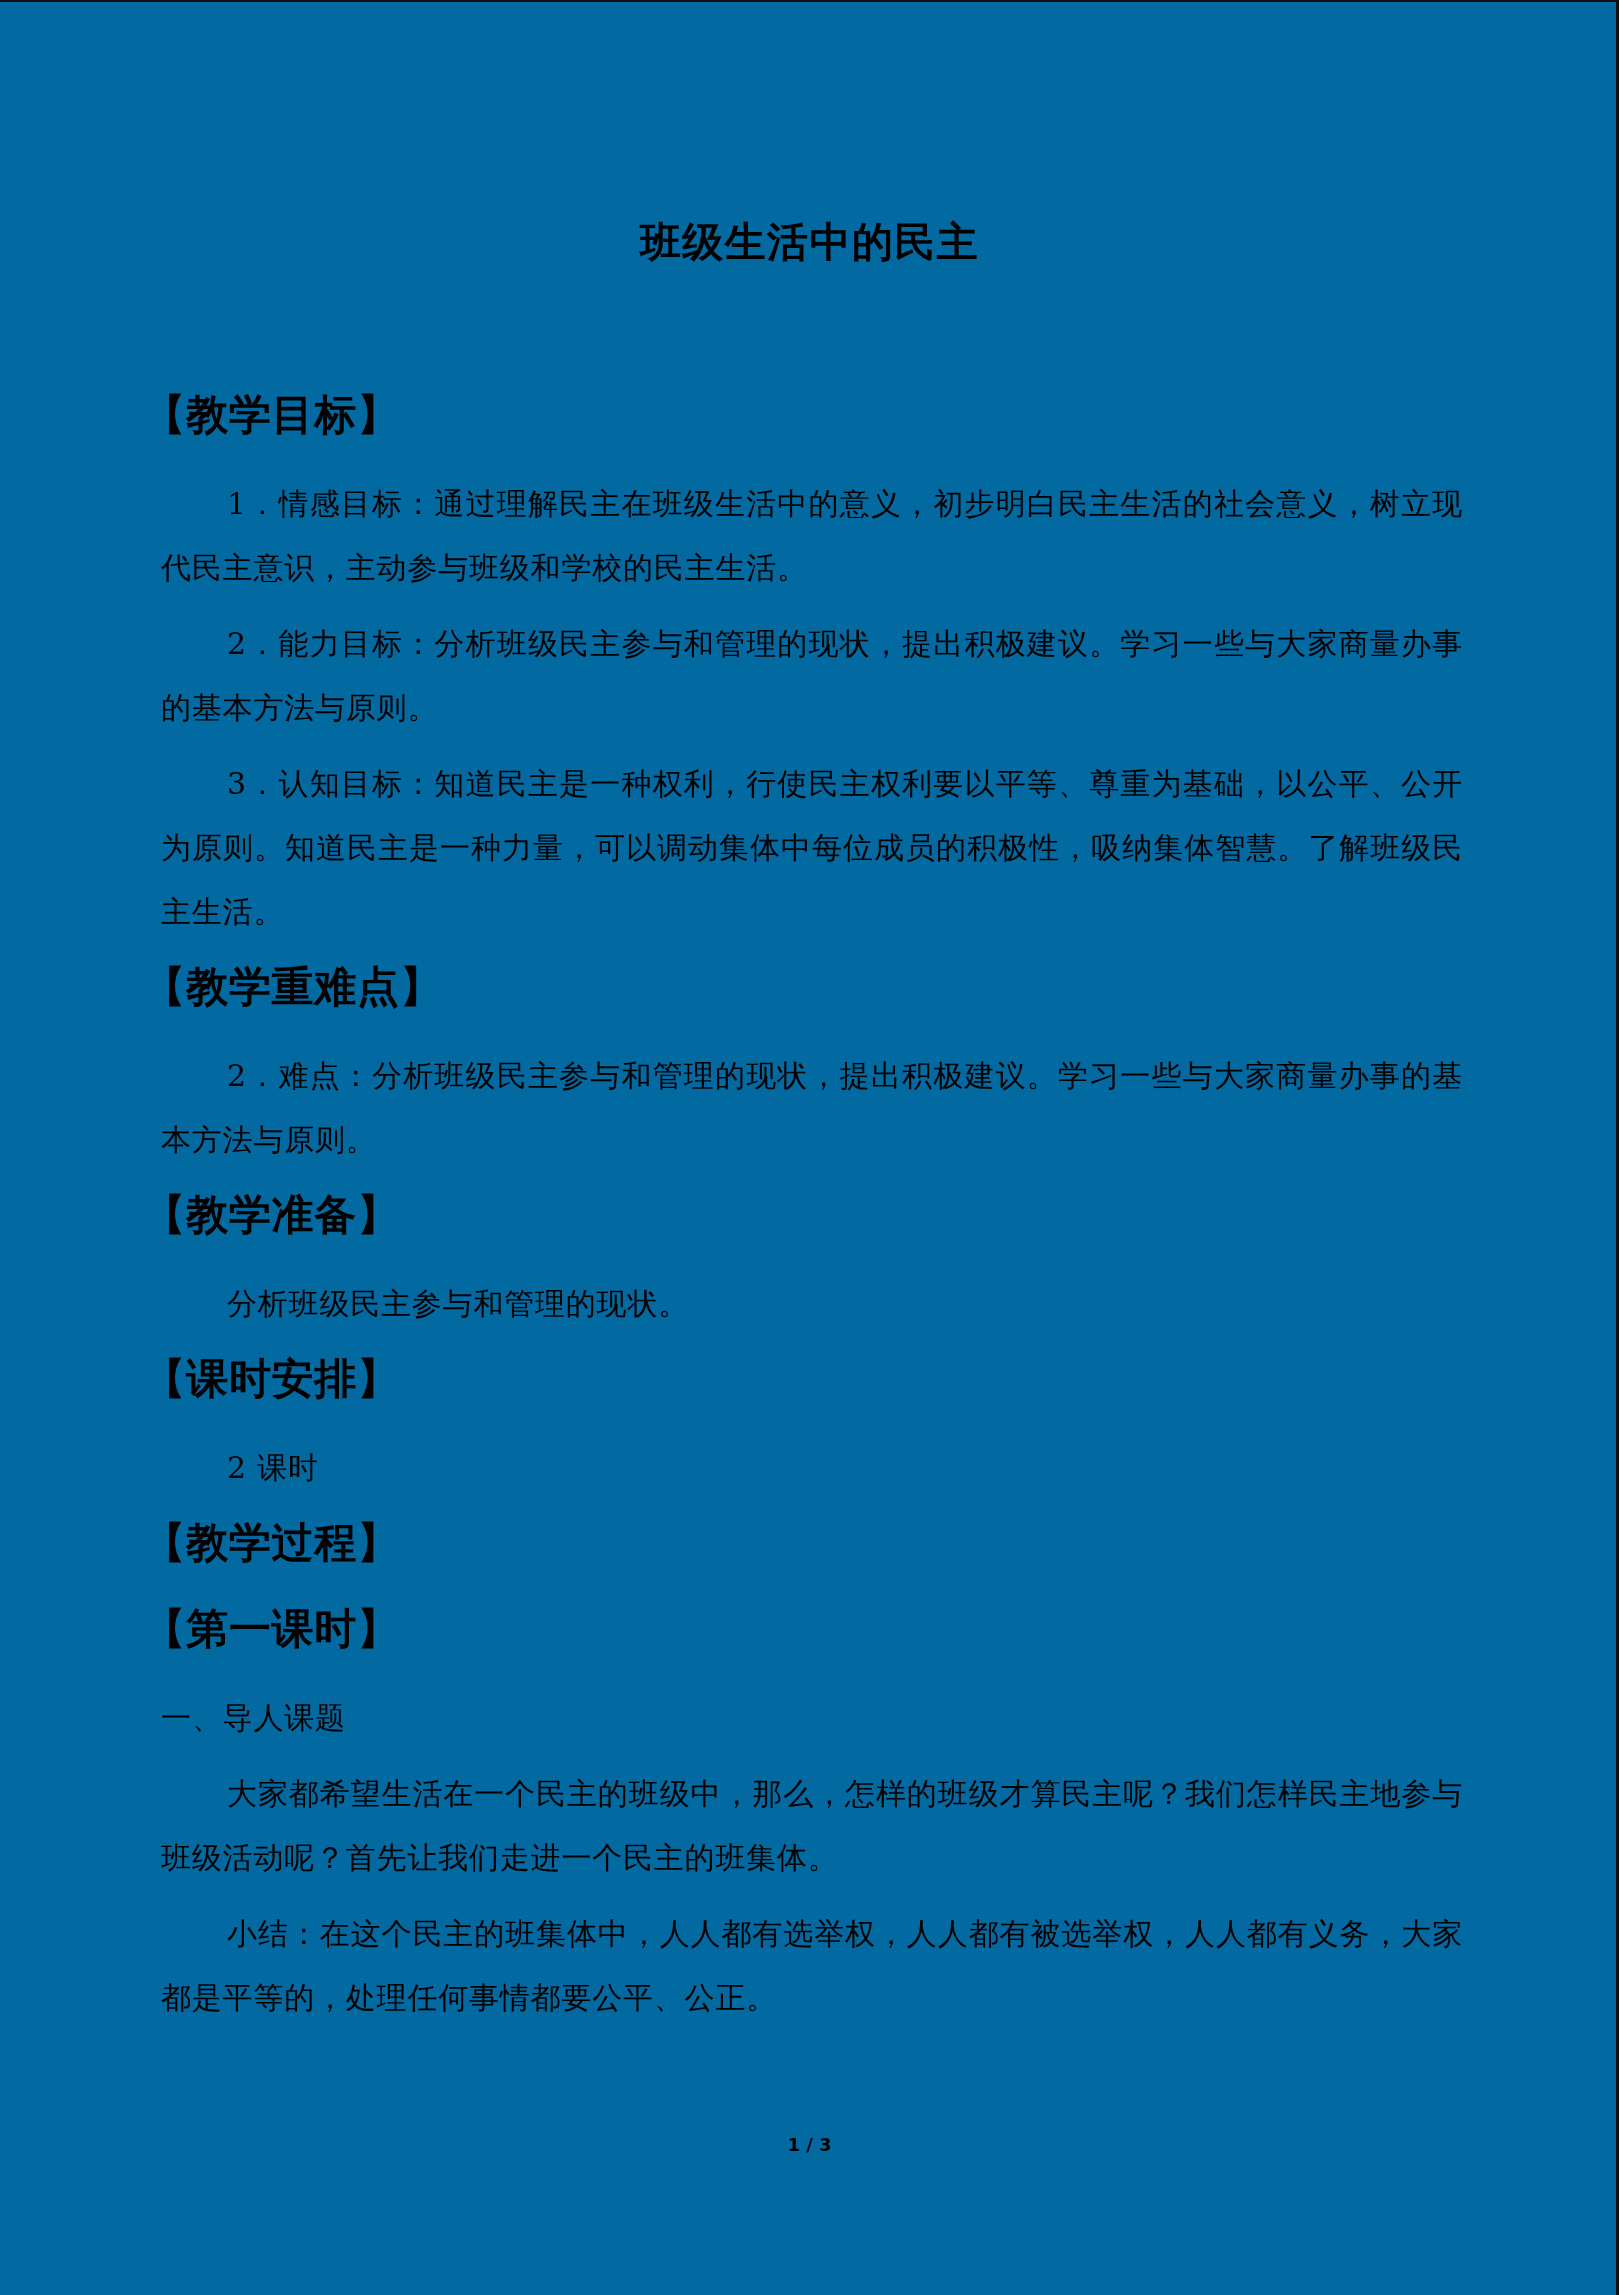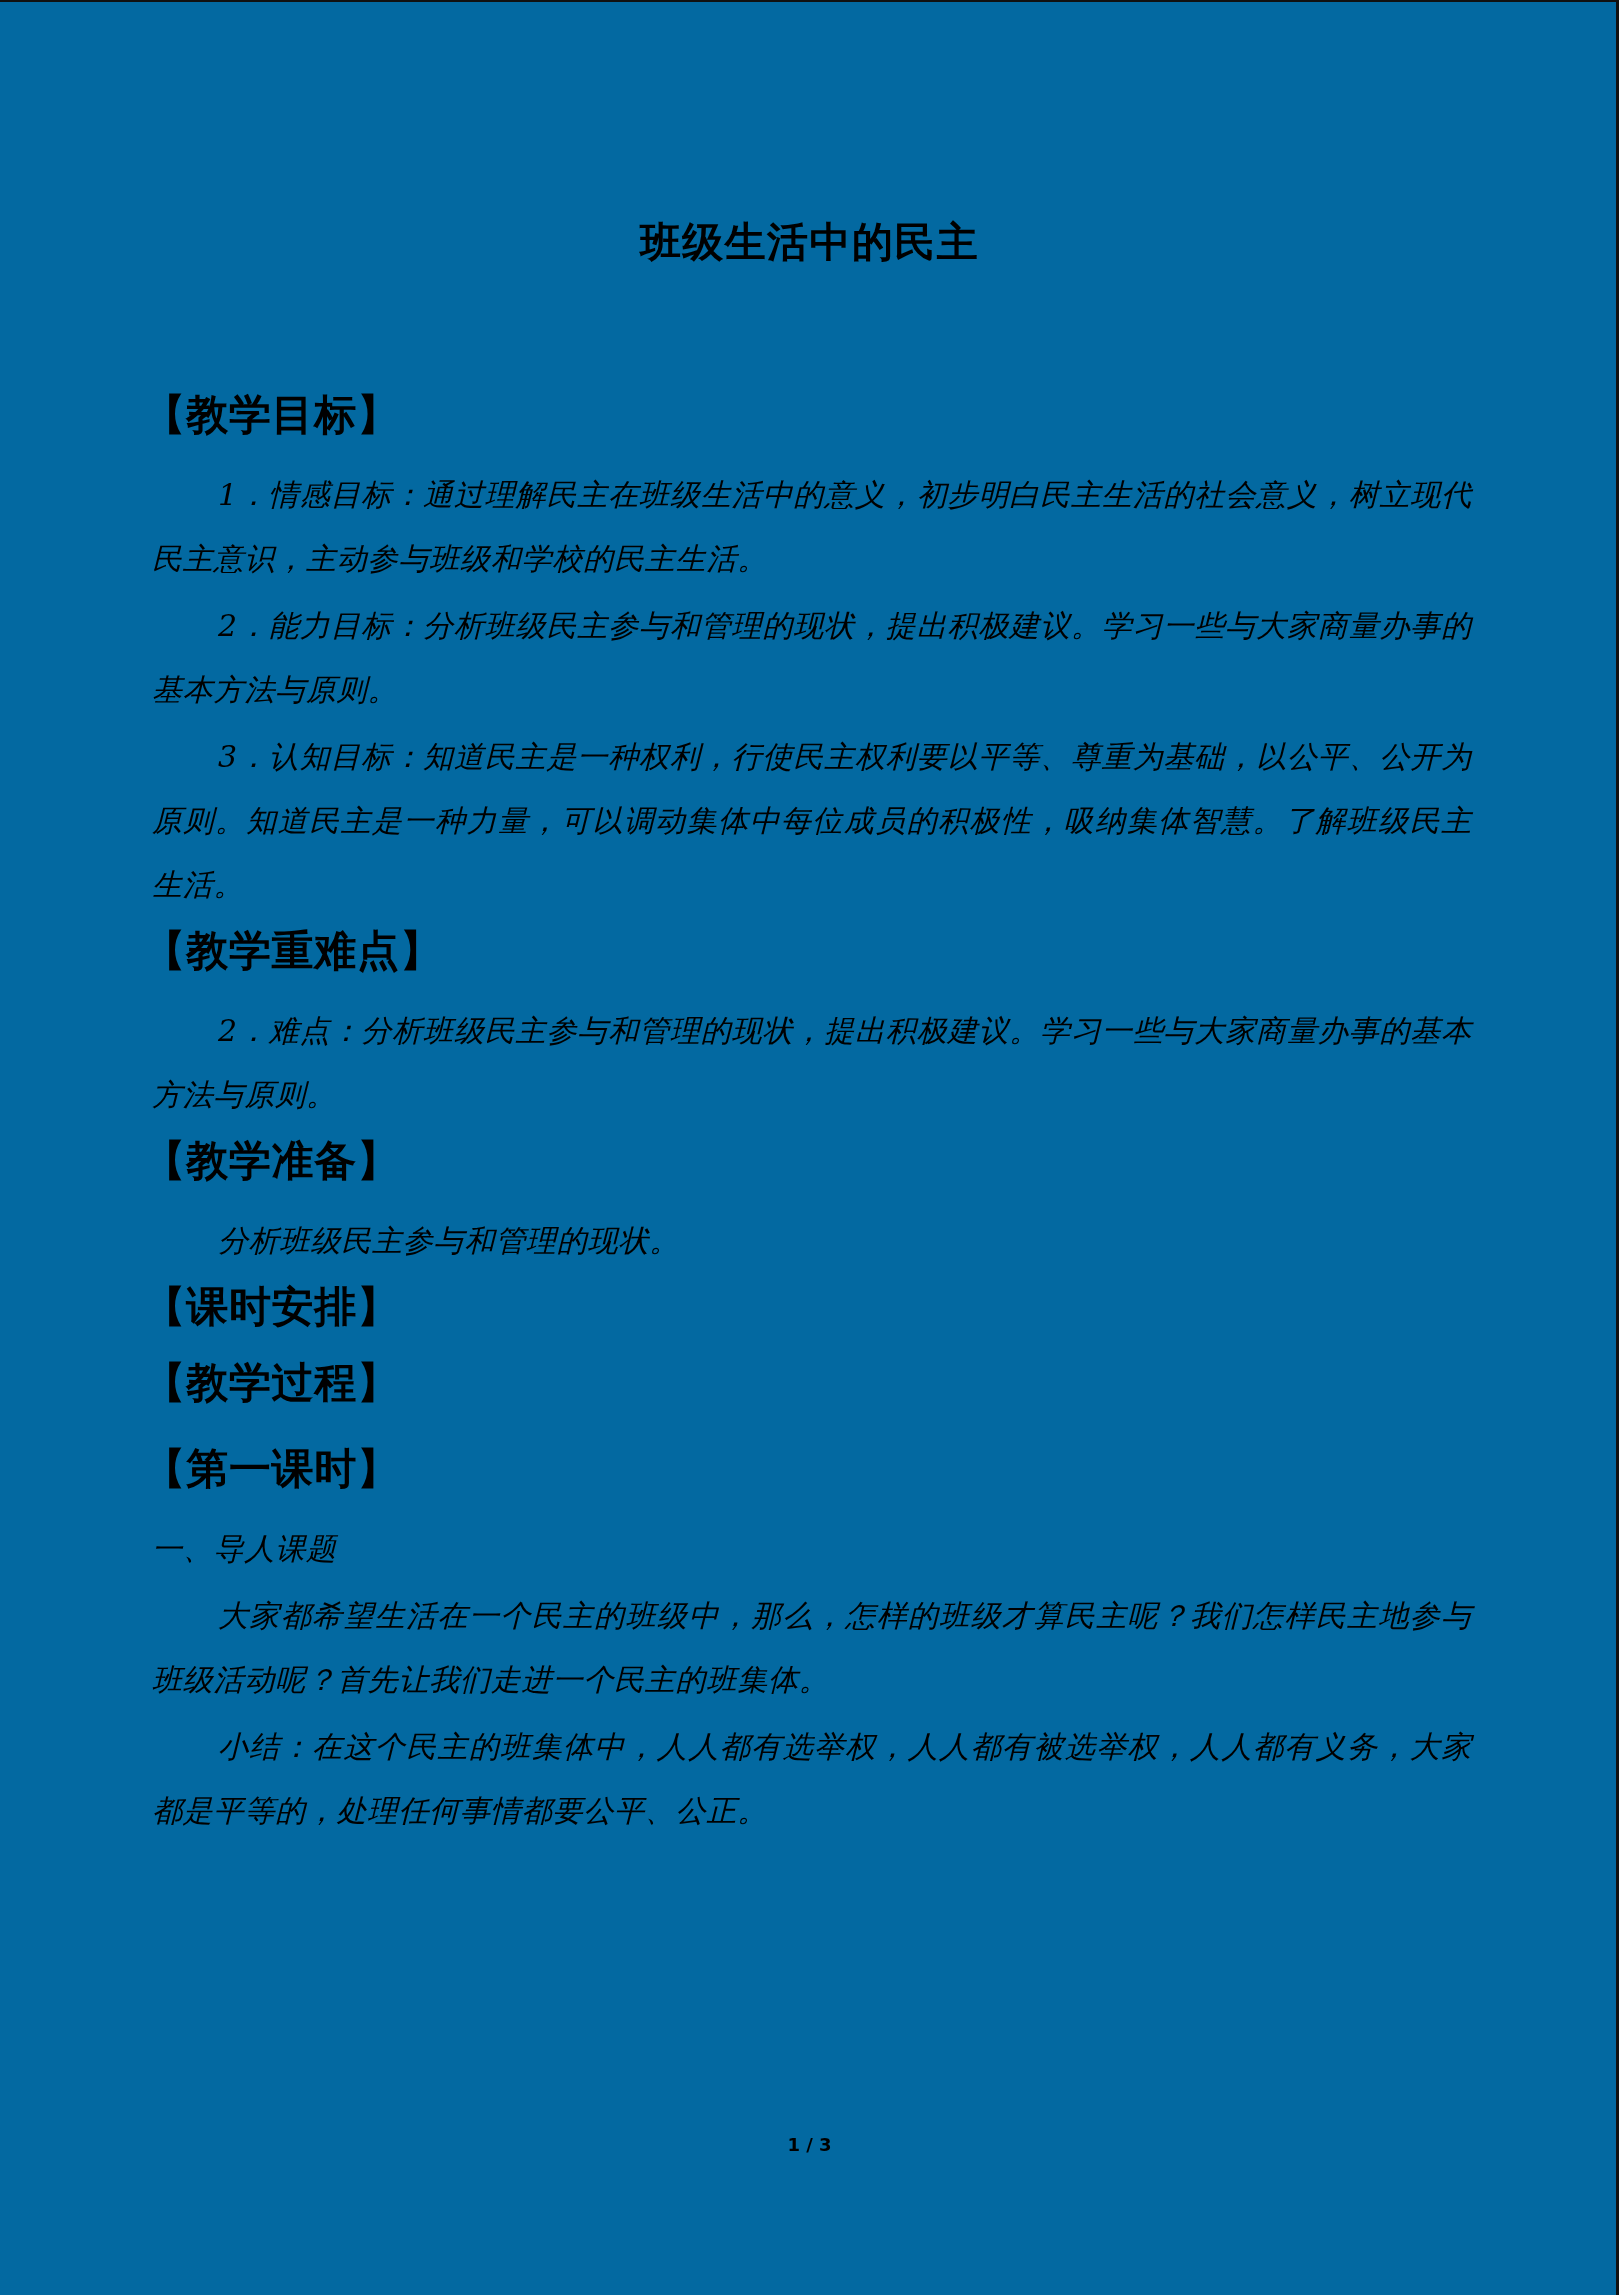--- a/index.html
+++ b/index.html
@@ -49,24 +49,23 @@
     font-weight: bold;
     font-size: 42px;
     line-height: 61px;
     margin: 0 0 0 -5.5px;
     letter-spacing: 0.7px;
   }
   .para {
     font-size: 30px;
     line-height: 64px;
     text-indent: 66px;
-    margin: 3px;
+    margin: 12px;
     text-align: justify;
     letter-spacing: 0.8px;
-    font-style: italic;
   }
   .para.noindent {
     text-indent: 0;
   }
   .footer {
     position: absolute;
     left: 0;
     width: 1619px;
     top: 2129px;
     text-align: center;
@@ -103,20 +102,21 @@
 
     <section>
       <h2 class="heading">【教学准备】</h2>
       <div class="gap-s"></div>
       <p class="para">分析班级民主参与和管理的现状。</p>
     </section>
 
     <section>
       <h2 class="heading">【课时安排】</h2>
       <div class="gap-s"></div>
+      <p class="para">2 课时</p>
     </section>
 
     <section>
       <h2 class="heading">【教学过程】</h2>
       <div class="gap-m"></div>
     </section>
 
     <section>
       <h2 class="heading">【第一课时】</h2>
       <div class="gap-s"></div>

